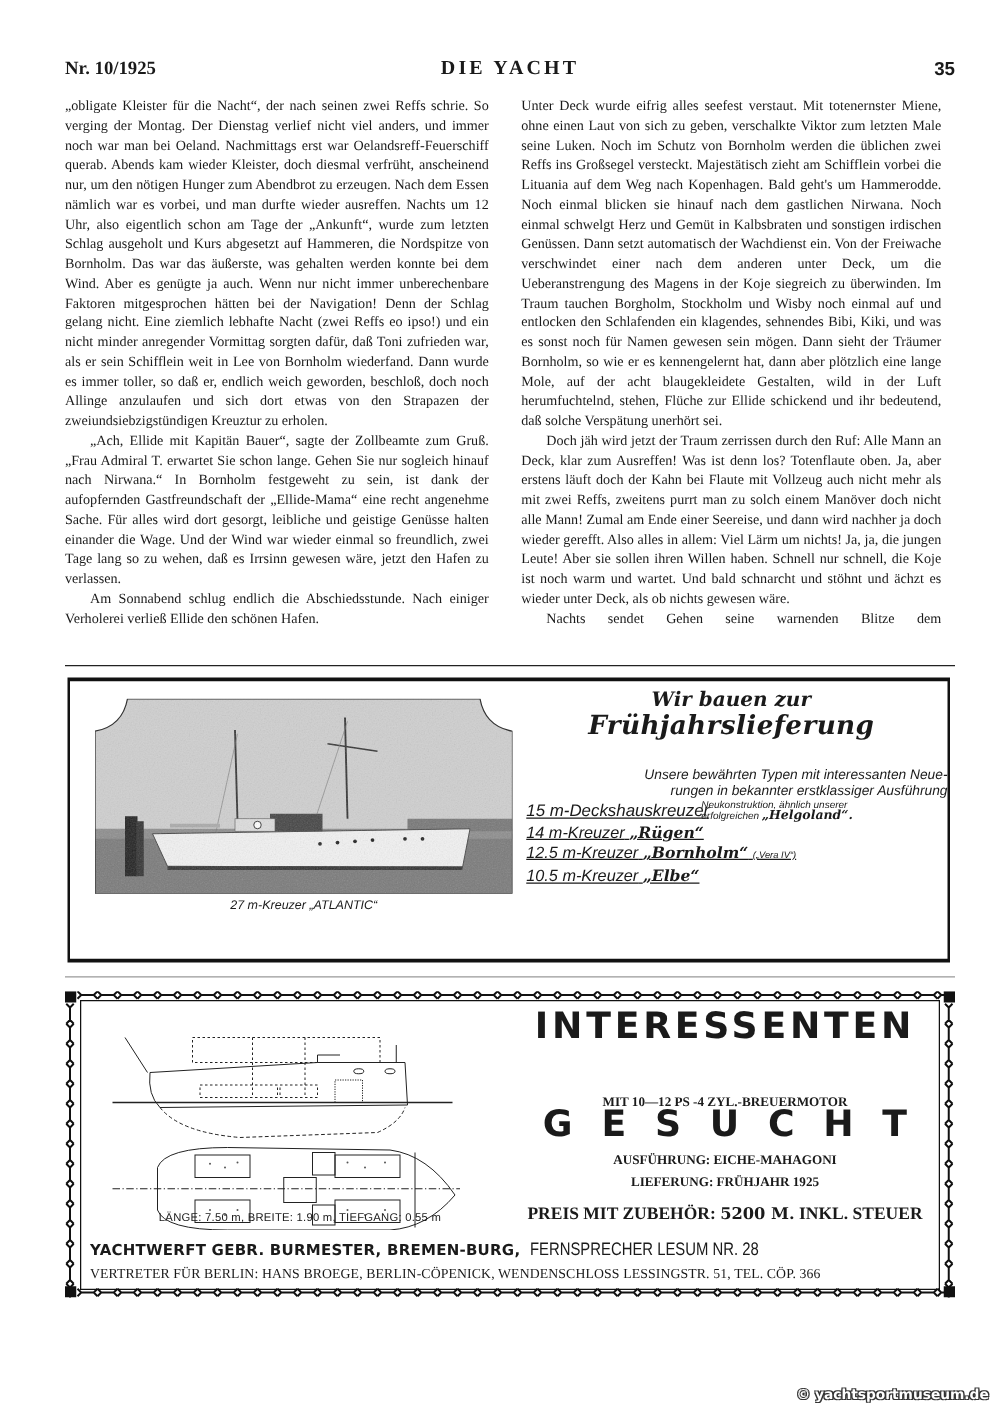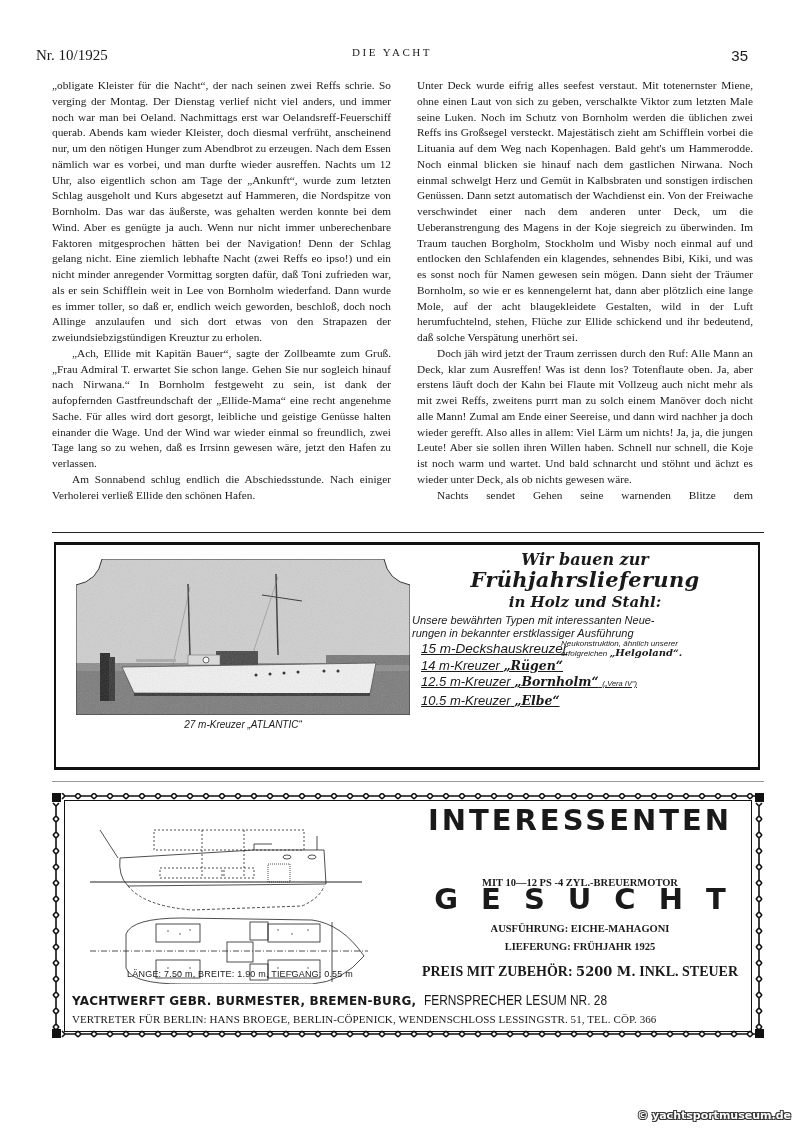--- a/index.html
+++ b/index.html
@@ -1,35 +1,35 @@
 <!DOCTYPE html>
 <html><head>
 <meta charset="utf-8">
 <style>
   html, body { margin: 0; padding: 0; background: #fff; }
   body { width: 799px; height: 1133px; position: relative; overflow: hidden; color: #1a1a1a; font-family: "Liberation Serif", serif; }
-  .header { position: absolute; top: 47px; left: 36px; width: 712px; height: 20px; font-size: 15px; }
+  .header { position: absolute; top: 47px; left: 52px; width: 712px; height: 20px; font-size: 15px; font-weight: bold; }
   .header .left { position: absolute; left: 0; top: 0; }
-  .header .center { position: absolute; left: 0; right: 0; text-align: center; letter-spacing: 2.5px; font-size: 11px; top: -1px; }
+  .header .center { position: absolute; left: 0; right: 0; text-align: center; letter-spacing: 2.5px; font-size: 16px; top: -1px; }
   .header .right { position: absolute; right: 0; top: 0; font-family: "Liberation Sans", sans-serif; font-size: 15px; }
   .col { position: absolute; top: 78px; font-size: 11.3px; line-height: 15.75px; text-align: justify; }
   .col.left { left: 52px; width: 339px; }
   .col.right { left: 417px; width: 336px; }
   .col p { margin: 0; text-indent: 0; }
   .col p.ind { text-indent: 20px; }
   .rule1 { position: absolute; left: 52px; top: 532px; width: 712px; height: 0; border-top: 1.5px solid #222; }
   
   .ad1 { position: absolute; left: 54px; top: 542px; width: 706px; height: 228px; border: 2px solid #111; border-top-width: 3px; border-bottom-width: 3px; box-sizing: border-box; }
   .photo-wrap { position: absolute; left: 20px; top: 14px; width: 334px; height: 156px; }
   .photo { position: absolute; left: 0; top: 0; width: 100%; height: 100%; }
   .photo-caption { position: absolute; left: 20px; top: 174px; width: 334px; text-align: center; font-family: "Liberation Sans", sans-serif; font-style: italic; font-size: 10px; }
   .ad1-head1 { position: absolute; left: 356px; width: 346px; top: 5px; text-align: center; font-family: "DejaVu Serif", serif; font-weight: bold; font-style: italic; font-size: 16px; }
   .ad1-head2 { position: absolute; left: 356px; width: 346px; top: 22px; text-align: center; font-family: "DejaVu Serif", serif; font-weight: bold; font-style: italic; font-size: 21px; letter-spacing: 0.3px; }
   .ad1-head3 { position: absolute; left: 356px; width: 346px; top: 48px; text-align: center; font-family: "DejaVu Serif", serif; font-weight: bold; font-style: italic; font-size: 15px; }
-  .ad1-sub { position: absolute; left: 356px; width: 346px; top: 69px; text-align: left; font-family: "Liberation Sans", sans-serif; font-style: italic; font-size: 11px; line-height: 13px; }
+  .ad1-sub { position: absolute; left: 356px; width: 346px; top: 69px; text-align: right; font-family: "Liberation Sans", sans-serif; font-style: italic; font-size: 11px; line-height: 13px; }
   .models { position: absolute; left: 365px; top: 96px; width: 330px; font-family: "Liberation Sans", sans-serif; font-style: italic; font-size: 13px; line-height: 16.5px; text-decoration: underline; }
   .models .row { white-space: nowrap; position: relative; }
   .models .name { font-family: "DejaVu Serif", serif; font-weight: bold; font-size: 12.5px; }
   .models .note { font-size: 7.5px; }
   .models .multi { position: absolute; left: 137px; top: -2px; font-size: 8px; line-height: 9px; }
   .models .multi .name { font-size: 10px; }
   .ad1-firm { position: absolute; left: 8px; top: 192px; width: 690px; font-family: "DejaVu Serif", serif; font-weight: bold; font-style: italic; font-size: 22.5px; letter-spacing: 0.4px; white-space: nowrap; }
   .ad1-firm .loc { position: absolute; left: 660px; top: 2px; font-family: "Liberation Sans", sans-serif; font-style: italic; font-weight: normal; font-size: 7px; line-height: 9px; text-align: center; letter-spacing: 0; }
   .rule2 { position: absolute; left: 52px; top: 781px; width: 712px; border-top: 1px solid #999; }
   
@@ -117,21 +117,20 @@
         <rect x="33" y="98" width="6" height="44" fill="#333"></rect>
         <rect x="0" y="0" width="334" height="156" filter="url(#grain)"></rect>
       </g>
       <path d="M0,26 Q22,22 26,0 L308,0 Q312,22 334,26 L334,156 L0,156 Z" fill="none" stroke="#333" stroke-width="1"></path>
     </svg>
   </div>
   <div class="photo-caption">27 m-Kreuzer „ATLANTIC“</div>
 
   <div class="ad1-head1">Wir bauen zur</div>
   <div class="ad1-head2">Frühjahrslieferung</div>
-  <div class="ad1-head3">in Holz und Stahl:</div>
   <div class="ad1-sub">
     <div>Unsere bewährten Typen mit interessanten Neue-</div>
     <div>rungen in bekannter erstklassiger Ausführung</div>
   </div>
 
   <div class="models">
     <div class="row">
       <span style="font-size:13.5px;">15 m-Deckshauskreuzer</span>
       <span class="multi" style="left:140px;">
         <div>Neukonstruktion, ähnlich unserer</div>

